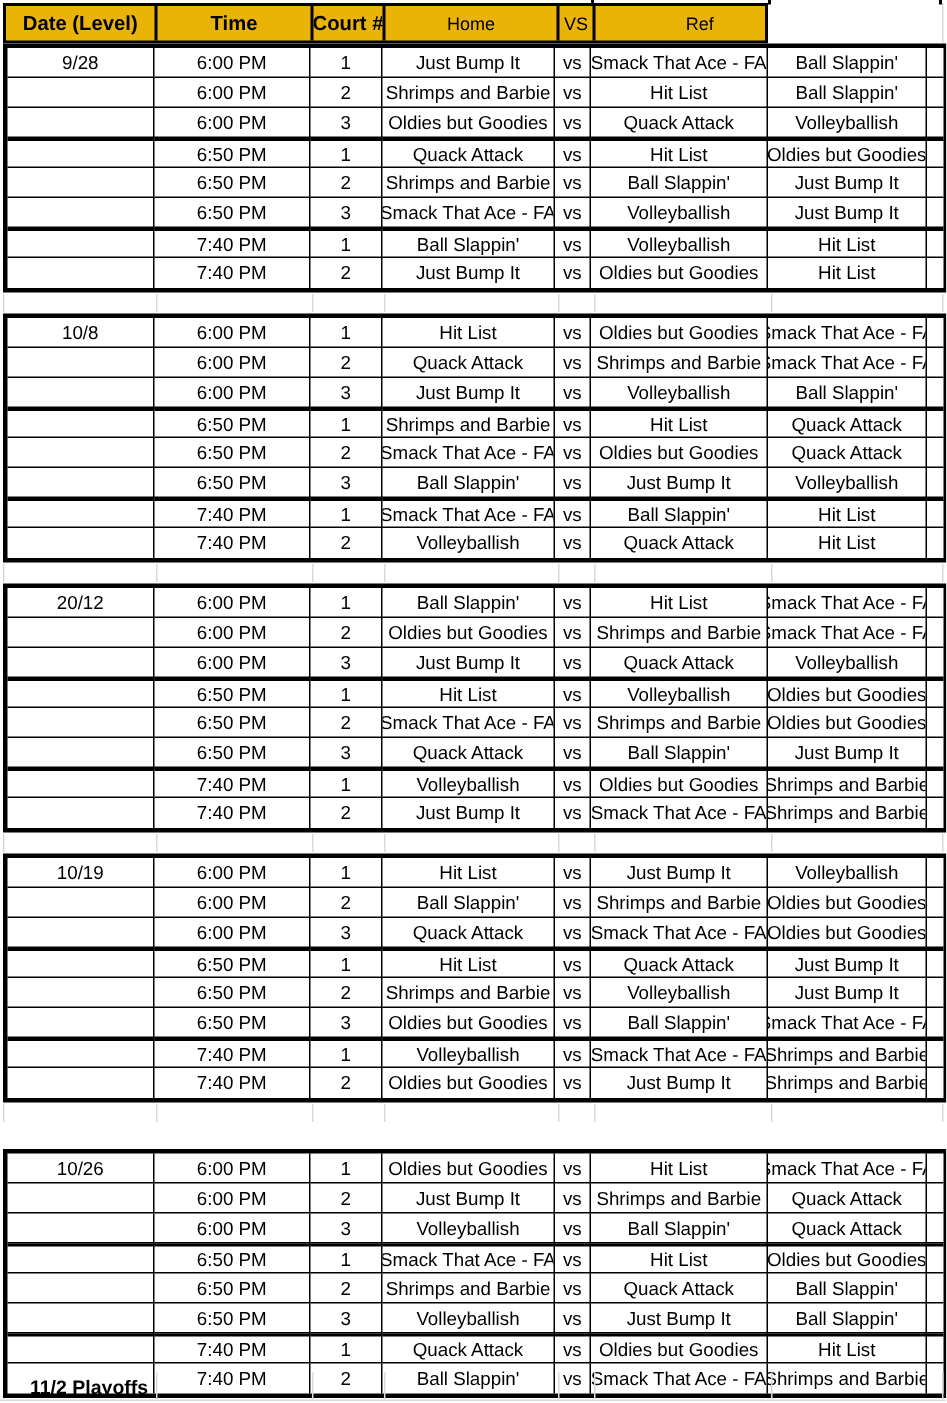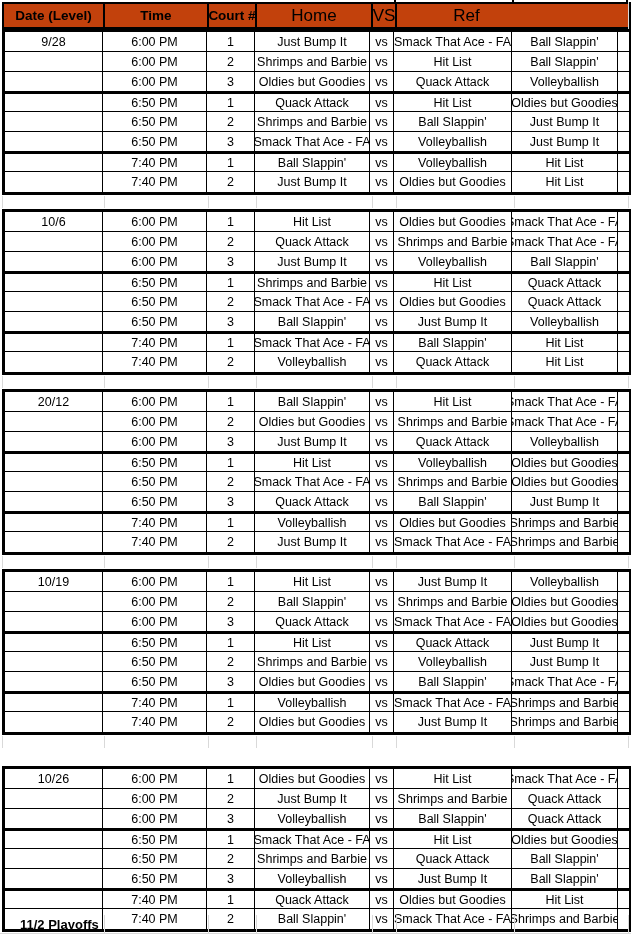--- a/index.html
+++ b/index.html
@@ -5,28 +5,28 @@
   html,body{margin:0;padding:0;background:#fff;}
   .sheet{
     position:relative;width:631px;height:935px;background:#fff;
     font-family:"Liberation Sans",sans-serif;color:#000;overflow:hidden;
   }
   
   .tick{position:absolute;top:0;width:2px;height:3px;background:#000;}
 
   
   .header{
-    position:absolute;left:2px;top:2px;width:629px;height:27px;
+    position:absolute;left:2px;top:2px;width:510px;height:27px;
     display:grid;grid-template-columns:101px 104px 48px 116px 24px 118px auto;
-    border:2px solid #000;box-sizing:border-box;background:#c2410c;
+    border:2px solid #000;box-sizing:border-box;background:#eab308;
   }
   .hcell{
     border-right:2px solid #000;box-sizing:border-box;
     display:flex;align-items:center;justify-content:center;
-    font-size:17px;white-space:nowrap;overflow:hidden;
+    font-size:12px;white-space:nowrap;overflow:hidden;
   }
   .hcell:last-child{border-right:none;padding-left:21px;}
   .hcell.bold{font-weight:bold;font-size:13.5px;}
 
   
   .block{
     position:absolute;left:2px;width:629px;height:166px;
     display:grid;
     grid-template-columns:98px 104px 48px 115px 24px 118px 106px auto;
     grid-template-rows:repeat(8,1fr);
@@ -132,21 +132,21 @@
         <div class="cell row-last"></div>
         <div class="cell row-last">7:40 PM</div>
         <div class="cell row-last">2</div>
         <div class="cell row-last">Just Bump It</div>
         <div class="cell row-last">vs</div>
         <div class="cell row-last">Oldies but Goodies</div>
         <div class="cell row-last">Hit List</div>
         <div class="cell row-last sliver"></div>
       </div>
       <div class="block" style="top: 209px;">
-        <div class="cell">10/6</div>
+        <div class="cell">10/8</div>
         <div class="cell">6:00 PM</div>
         <div class="cell">1</div>
         <div class="cell">Hit List</div>
         <div class="cell">vs</div>
         <div class="cell">Oldies but Goodies</div>
         <div class="cell">Smack That Ace - FA</div>
         <div class="cell sliver"></div>
         <div class="cell"></div>
         <div class="cell">6:00 PM</div>
         <div class="cell">2</div>

